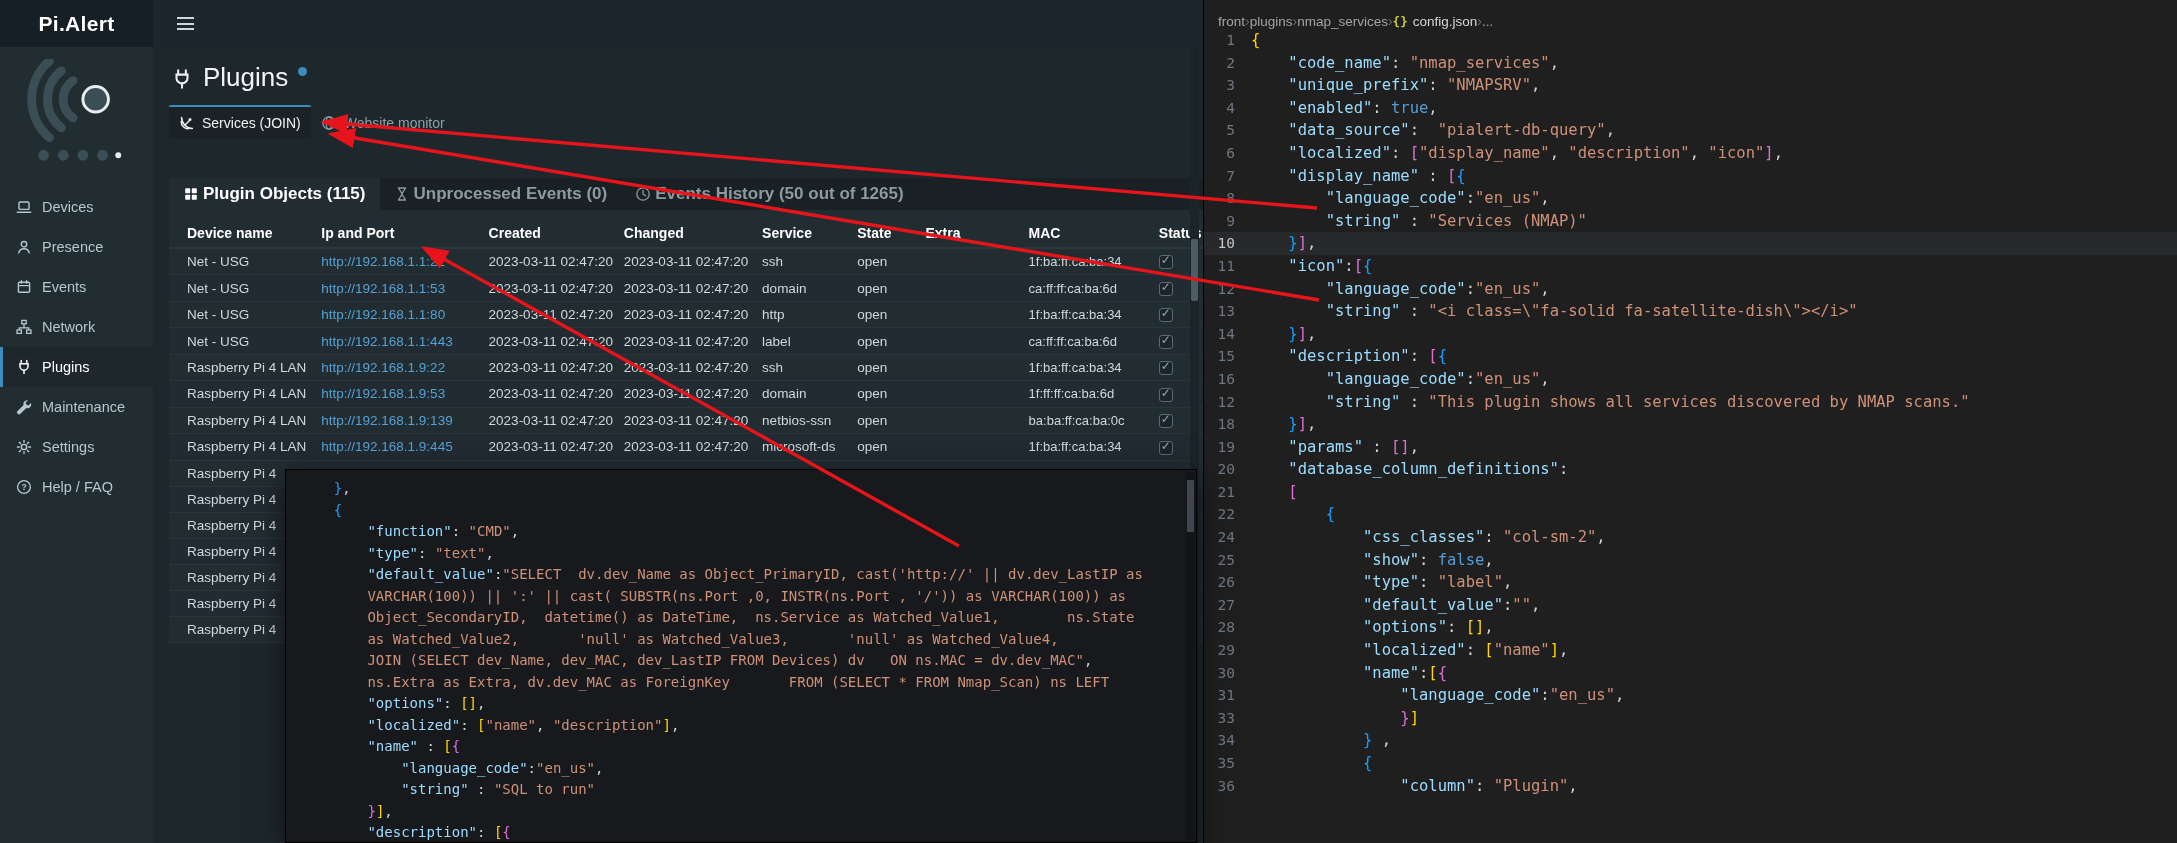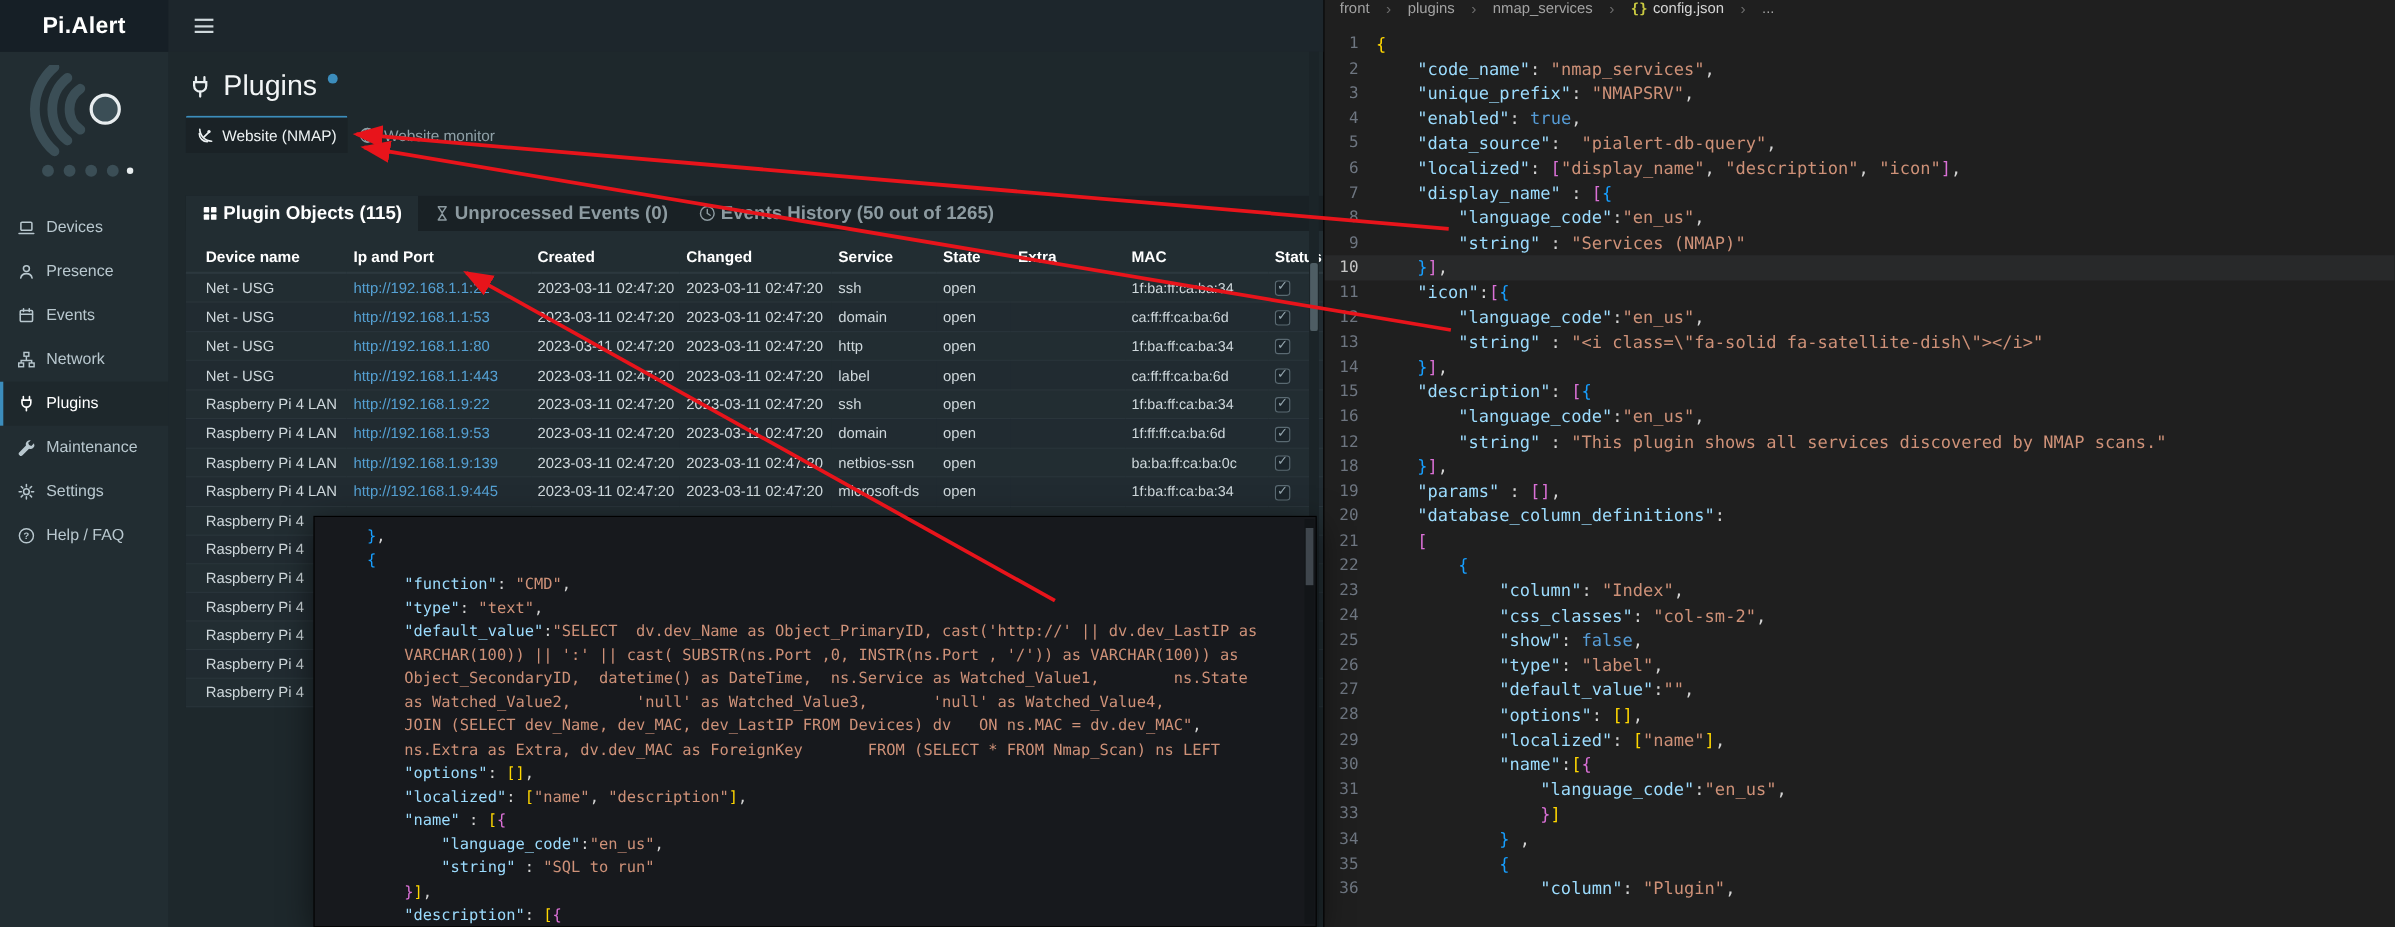--- a/index.html
+++ b/index.html
@@ -64,21 +64,21 @@
   .ov-line{height:21.5px;line-height:21.5px;font-size:14px;white-space:pre;}
   .ov-scroll{position:absolute;right:1px;top:2px;width:9px;bottom:2px;background:#121518;}
   .ov-scroll .thumb{position:absolute;left:1px;right:1px;top:8px;height:52px;background:#3f464d;display:block;}
 
   
   .app-scrollbar{position:absolute;left:1190px;top:47px;width:9px;bottom:0;background:#1b2428;z-index:6;cursor:pointer;}
   .app-scrollbar .thumb{position:absolute;left:1px;right:1px;top:192px;height:62px;background:#4e5d64;display:block;border-radius:2px;}
 
   
   .editor{position:absolute;left:1203px;top:0;right:0;bottom:0;background:#1f1f1f;border-left:1px solid #000;font-family:"DejaVu Sans Mono",monospace;z-index:2;}
-  .crumbs{height:29px;display:flex;align-items:flex-start;padding-left:14px;color:#a3a3a3;font-size:13.5px;font-family:"Liberation Sans",sans-serif;gap:15px;}
+  .crumbs{height:29px;display:flex;align-items:flex-end;padding-left:14px;color:#a3a3a3;font-size:13.5px;font-family:"Liberation Sans",sans-serif;gap:0;}
   .crumbs .sep{color:#6b6b6b;font-size:14px;}
   .crumb{cursor:pointer;display:inline-flex;align-items:center;gap:5px;}
   .crumb.file{color:#d6d6d6;}
   .json-ic{color:#cbcb41;font-family:"DejaVu Sans Mono",monospace;font-size:12.5px;font-weight:bold;}
   .lines{position:absolute;top:29px;left:0;right:0;bottom:0;overflow:hidden;}
   .cl{display:flex;height:22.6px;line-height:22.6px;font-size:15.5px;white-space:pre;cursor:text;}
   .cl.cur{background:rgba(130,140,150,.09);}
   .ln{width:47px;text-align:right;padding-right:16px;color:#6e7681;flex:0 0 auto;font-size:14.5px;}
   .cl.cur .ln{color:#c6c6c6;}
   .ct{flex:1;}
@@ -239,21 +239,21 @@
         <span class="ic">
           <svg viewBox="0 0 16 16">
             <g fill="none" stroke="currentColor" stroke-width="1.5" stroke-linecap="round">
               <path d="M2.2 6.5a7.3 7.3 0 0 0 7.3 7.3"></path>
               <path d="M2.6 2.6a11 11 0 0 0 10.8 10.8"></path>
               <path d="M6.5 9.5l4-4"></path>
             </g>
             <circle cx="11" cy="4.6" r="1.5" fill="currentColor"></circle>
           </svg>
         </span>
-        <span>Website (NMAP)</span>
+        <span>Services (JOIN)</span>
       </div>
       <div class="tab">
         <span class="ic">
           <svg viewBox="0 0 16 16">
             <g fill="none" stroke="currentColor" stroke-width="1.2">
               <circle cx="8" cy="8" r="6.2"></circle>
               <ellipse cx="8" cy="8" rx="2.8" ry="6.2"></ellipse>
               <path d="M1.8 8h12.4"></path>
             </g>
           </svg>
@@ -558,21 +558,20 @@
       <div class="cl"><span class="ln">13</span><span class="ct"><span class="tk-p">        </span><span class="tk-k">"string"</span><span class="tk-p"> : </span><span class="tk-s">"&lt;i class=\"fa-solid fa-satellite-dish\"&gt;&lt;/i&gt;"</span></span></div>
       <div class="cl"><span class="ln">14</span><span class="ct"><span class="tk-p">    </span><span class="tk-b2">}</span><span class="tk-b1">]</span><span class="tk-p">,</span></span></div>
       <div class="cl"><span class="ln">15</span><span class="ct"><span class="tk-p">    </span><span class="tk-k">"description"</span><span class="tk-p">: </span><span class="tk-b1">[</span><span class="tk-b2">{</span></span></div>
       <div class="cl"><span class="ln">16</span><span class="ct"><span class="tk-p">        </span><span class="tk-k">"language_code"</span><span class="tk-p">:</span><span class="tk-s">"en_us"</span><span class="tk-p">,</span></span></div>
       <div class="cl"><span class="ln">12</span><span class="ct"><span class="tk-p">        </span><span class="tk-k">"string"</span><span class="tk-p"> : </span><span class="tk-s">"This plugin shows all services discovered by NMAP scans."</span></span></div>
       <div class="cl"><span class="ln">18</span><span class="ct"><span class="tk-p">    </span><span class="tk-b2">}</span><span class="tk-b1">]</span><span class="tk-p">,</span></span></div>
       <div class="cl"><span class="ln">19</span><span class="ct"><span class="tk-p">    </span><span class="tk-k">"params"</span><span class="tk-p"> : </span><span class="tk-b1">[</span><span class="tk-b1">]</span><span class="tk-p">,</span></span></div>
       <div class="cl"><span class="ln">20</span><span class="ct"><span class="tk-p">    </span><span class="tk-k">"database_column_definitions"</span><span class="tk-p">:</span></span></div>
       <div class="cl"><span class="ln">21</span><span class="ct"><span class="tk-p">    </span><span class="tk-b1">[</span></span></div>
       <div class="cl"><span class="ln">22</span><span class="ct"><span class="tk-p">        </span><span class="tk-b2">{</span></span></div>
-      <div class="cl"><span class="ln">23</span><span class="ct"><span class="tk-p">            </span><span class="tk-k">"column"</span><span class="tk-p">: </span><span class="tk-s">"Index"</span><span class="tk-p">,</span></span></div>
       <div class="cl"><span class="ln">24</span><span class="ct"><span class="tk-p">            </span><span class="tk-k">"css_classes"</span><span class="tk-p">: </span><span class="tk-s">"col-sm-2"</span><span class="tk-p">,</span></span></div>
       <div class="cl"><span class="ln">25</span><span class="ct"><span class="tk-p">            </span><span class="tk-k">"show"</span><span class="tk-p">: </span><span class="tk-w">false</span><span class="tk-p">,</span></span></div>
       <div class="cl"><span class="ln">26</span><span class="ct"><span class="tk-p">            </span><span class="tk-k">"type"</span><span class="tk-p">: </span><span class="tk-s">"label"</span><span class="tk-p">,</span></span></div>
       <div class="cl"><span class="ln">27</span><span class="ct"><span class="tk-p">            </span><span class="tk-k">"default_value"</span><span class="tk-p">:</span><span class="tk-s">""</span><span class="tk-p">,</span></span></div>
       <div class="cl"><span class="ln">28</span><span class="ct"><span class="tk-p">            </span><span class="tk-k">"options"</span><span class="tk-p">: </span><span class="tk-b0">[</span><span class="tk-b0">]</span><span class="tk-p">,</span></span></div>
       <div class="cl"><span class="ln">29</span><span class="ct"><span class="tk-p">            </span><span class="tk-k">"localized"</span><span class="tk-p">: </span><span class="tk-b0">[</span><span class="tk-s">"name"</span><span class="tk-b0">]</span><span class="tk-p">,</span></span></div>
       <div class="cl"><span class="ln">30</span><span class="ct"><span class="tk-p">            </span><span class="tk-k">"name"</span><span class="tk-p">:</span><span class="tk-b0">[</span><span class="tk-b1">{</span></span></div>
       <div class="cl"><span class="ln">31</span><span class="ct"><span class="tk-p">                </span><span class="tk-k">"language_code"</span><span class="tk-p">:</span><span class="tk-s">"en_us"</span><span class="tk-p">,</span></span></div>
       <div class="cl"><span class="ln">33</span><span class="ct"><span class="tk-p">                </span><span class="tk-b1">}</span><span class="tk-b0">]</span></span></div>
       <div class="cl"><span class="ln">34</span><span class="ct"><span class="tk-p">            </span><span class="tk-b2">}</span><span class="tk-p"> ,</span></span></div>

